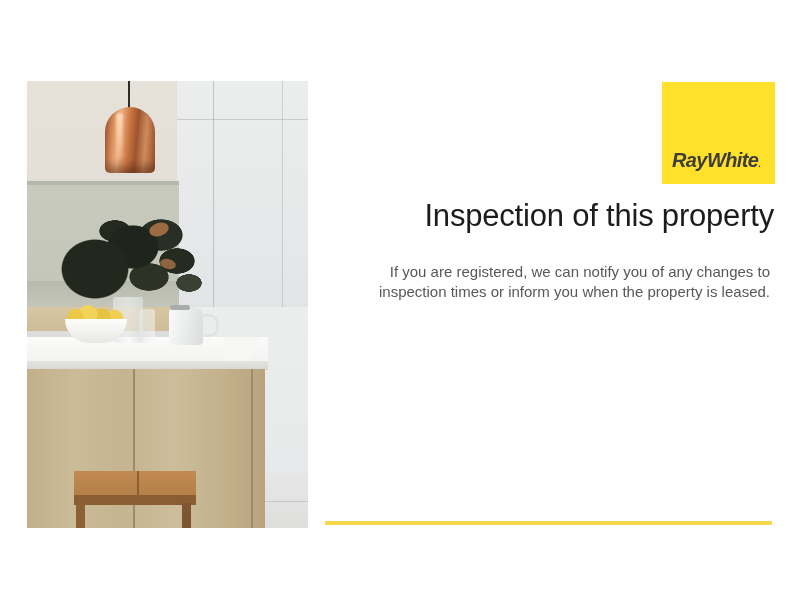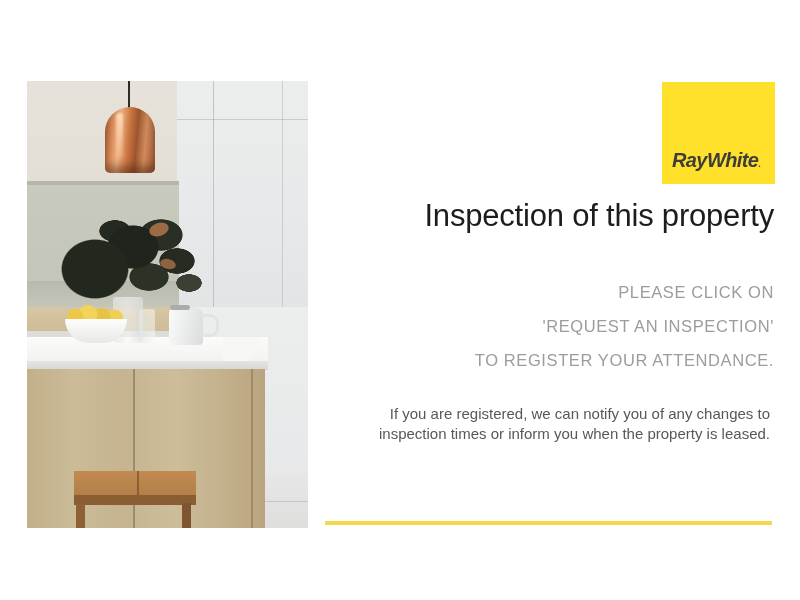--- a/index.html
+++ b/index.html
@@ -350,25 +350,20 @@
 
   <div class="logo">
     <div class="logo-text"><span>Ray</span><span>White</span><span class="logo-reg">.</span></div>
   </div>
 
   <div class="content">
     <h1 class="headline">
       <span>Inspection of this property</span><br>
     </h1>
 
-    <div class="sublines">
-      <div class="subline">PLEASE CLICK ON</div>
-      <div class="subline">'REQUEST AN INSPECTION'</div>
-      <div class="subline">TO REGISTER YOUR ATTENDANCE.</div>
-    </div>
 
     <div class="note">
       <span>If you are registered, we can notify you of any changes to inspection times or</span>
       <span>inform you when the property is leased.</span>
     </div>
   </div>
 
   <div class="divider"></div>
 
 </div>

